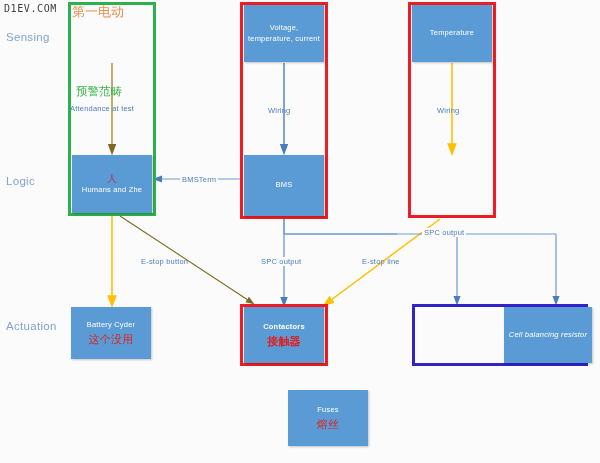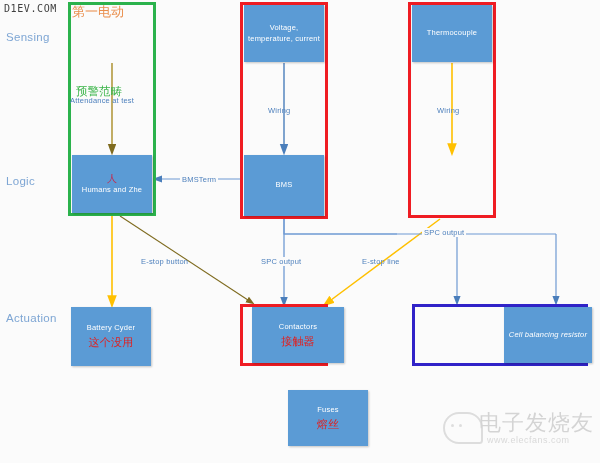--- a/index.html
+++ b/index.html
@@ -84,22 +84,22 @@
     margin-bottom: 1px;
     font-family: "DejaVu Sans", "Liberation Sans", sans-serif;
   }
 
   #box-vision     { left: 72px;  top: 5px;   width: 80px; height: 57px; }
   #box-humans     { left: 72px;  top: 155px; width: 80px; height: 58px; }
   #box-voltage    { left: 244px; top: 5px;   width: 80px; height: 57px; }
   #box-bms        { left: 244px; top: 155px; width: 80px; height: 61px; }
   #box-thermo     { left: 412px; top: 5px;   width: 80px; height: 57px; }
   #box-tempmon    { left: 412px; top: 155px; width: 80px; height: 61px; }
-  #box-battery    { left: 71px;  top: 307px; width: 80px; height: 59px; }
-  #box-contactors { left: 252px; top: 307px; width: 92px; height: 56px; }
+  #box-battery    { left: 71px;  top: 307px; width: 80px; height: 52px; }
+  #box-contactors { left: 244px; top: 307px; width: 80px; height: 56px; font-weight: bold; }
   #box-fuses      { left: 244px; top: 390px; width: 80px; height: 56px; margin-left: 44px; }
   #box-parallel   { left: 416px; top: 307px; width: 80px; height: 56px; }
   #box-cell       { left: 504px; top: 307px; width: 88px; height: 56px; font-style: italic; }
 
   
   .wire-label {
     position: absolute;
     color: #4f81bd;
     font-size: 7.5px;
     white-space: nowrap;
@@ -219,38 +219,38 @@
   </svg>
 
   <div class="frame frame-sensing-logic"></div>
   <div class="frame frame-bms"></div>
   <div class="frame frame-temp"></div>
   <div class="frame frame-contactors"></div>
   <div class="frame frame-balancing"></div>
 
   <div class="stage-label" style="left:6px; top:31px;">Sensing</div>
   <div class="stage-label" style="left:6px; top:175px;">Logic</div>
-  <div class="stage-label" style="left:6px; top:312px;">Actuation</div>
+  <div class="stage-label" style="left:6px; top:320px;">Actuation</div>
 
 
   <div class="box" id="box-humans">
     <span class="cn-red-sm">人</span>
     <span class="en">Humans and Zhe</span>
   </div>
 
   <div class="box" id="box-voltage">
     <span class="en">Voltage, temperature, current</span>
   </div>
 
   <div class="box" id="box-bms">
     <span class="en">BMS</span>
   </div>
 
   <div class="box" id="box-thermo">
-    <span class="en">Thermocouple</span>
+    <span class="en">Temperature</span>
   </div>
 
 
   <div class="box" id="box-battery">
     <span class="en">Battery Cyder</span>
     <span class="cn-red">这个没用</span>
   </div>
 
   <div class="box" id="box-contactors">
     <span class="en">Contactors</span>
@@ -262,40 +262,33 @@
     <span class="cn-red">熔丝</span>
   </div>
 
 
   <div class="box" id="box-cell">
     <span class="en">Cell balancing resistor</span>
   </div>
 
   <div class="inline-green" style="left:76px; top:84px;">预警范畴</div>
 
-  <div class="wire-label" style="left:70px; top:96px;">Attendance at test</div>
+  <div class="wire-label" style="left:70px; top:104px;">Attendance at test</div>
 
   <div class="wire-label" style="left:268px; top:106px;">Wiring</div>
 
   <div class="wire-label" style="left:437px; top:106px;">Wiring</div>
 
   <div class="wire-label" style="left:180px; top:175px; background:#fbfbfb; padding:0 2px;text-align:right;">BMSTerm</div>
 
   <div class="wire-label" style="left:141px; top:257px;">E-stop button</div>
 
   <div class="wire-label" style="left:259px; top:257px; background:#fbfbfb; padding:0 2px;">SPC output</div>
 
   <div class="wire-label" style="left:362px; top:257px;">E-stop line</div>
 
   <div class="wire-label" style="left:422px; top:228px; background:#fbfbfb; padding:0 2px;">SPC output</div>
 
   <div class="wm-d1ev">D1EV.COM</div>
   <div class="wm-d1ev-cn">第一电动</div>
 
-  <div class="wm-elecfans">
-    <div class="wm-mark"></div>
-    <div class="wm-dot" style="left:8px;  top:16px;"></div>
-    <div class="wm-dot" style="left:16px; top:16px;"></div>
-    <div class="wm-cn">电子发烧友</div>
-    <div class="wm-url">www.elecfans.com</div>
-  </div>
 
 </div>
 
 </body></html>

